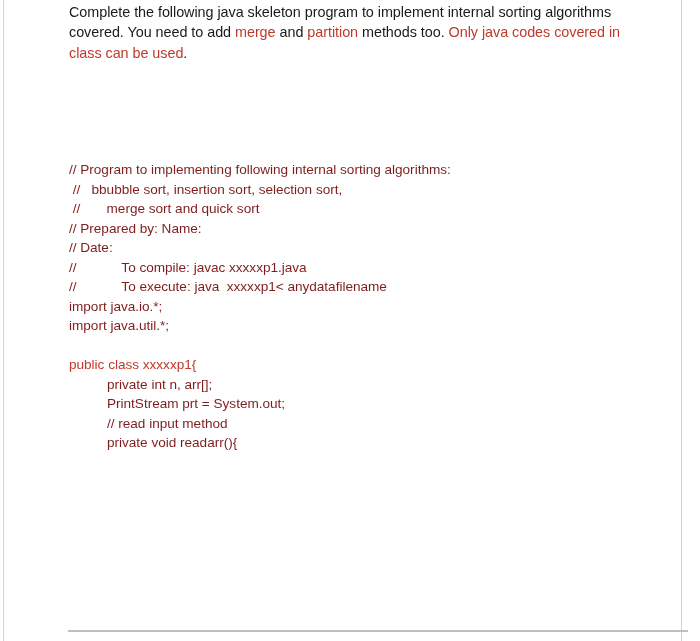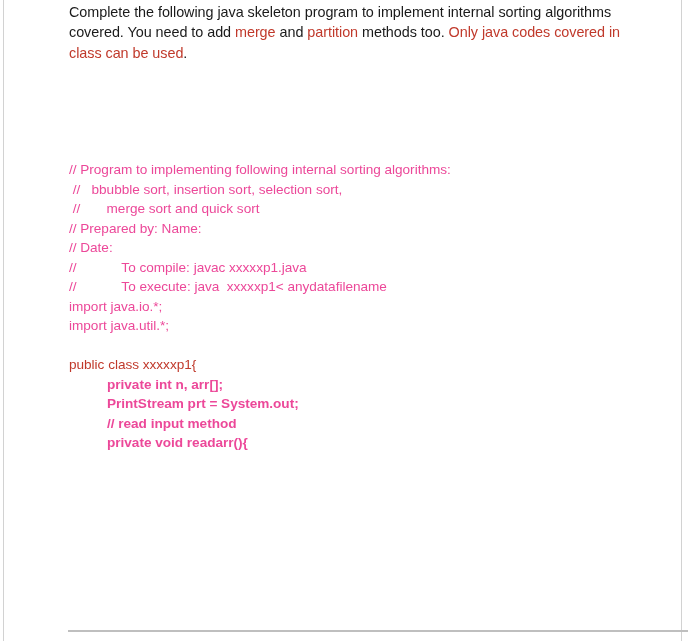--- a/index.html
+++ b/index.html
@@ -63,28 +63,28 @@
   }
 
   .line {
     white-space: pre;
     min-height: 19.5px;
   }
 
   
   .i0 { padding-left: 69px; }
   .i-cmd { padding-left: 107px; }
-  .i1 { padding-left: 107px; font-weight: bold; }
+  .i1 { padding-left: 107px; }
 
   .blank { height: 19.5px; }
 
   .red    { color: #c0392b; }
   .black  { color: #1a1a1a; }
   .purple { color: #7a5ea8; }
-  .green  { color: #ec4899; }
+  .green  { color: #7f1d1d; }
 
   .rule-wrap {
     position: absolute;
     left: 0;
     top: 630px;
     width: 700px;
   }
   .rule {
     margin-left: 68px;
     width: 620px;

